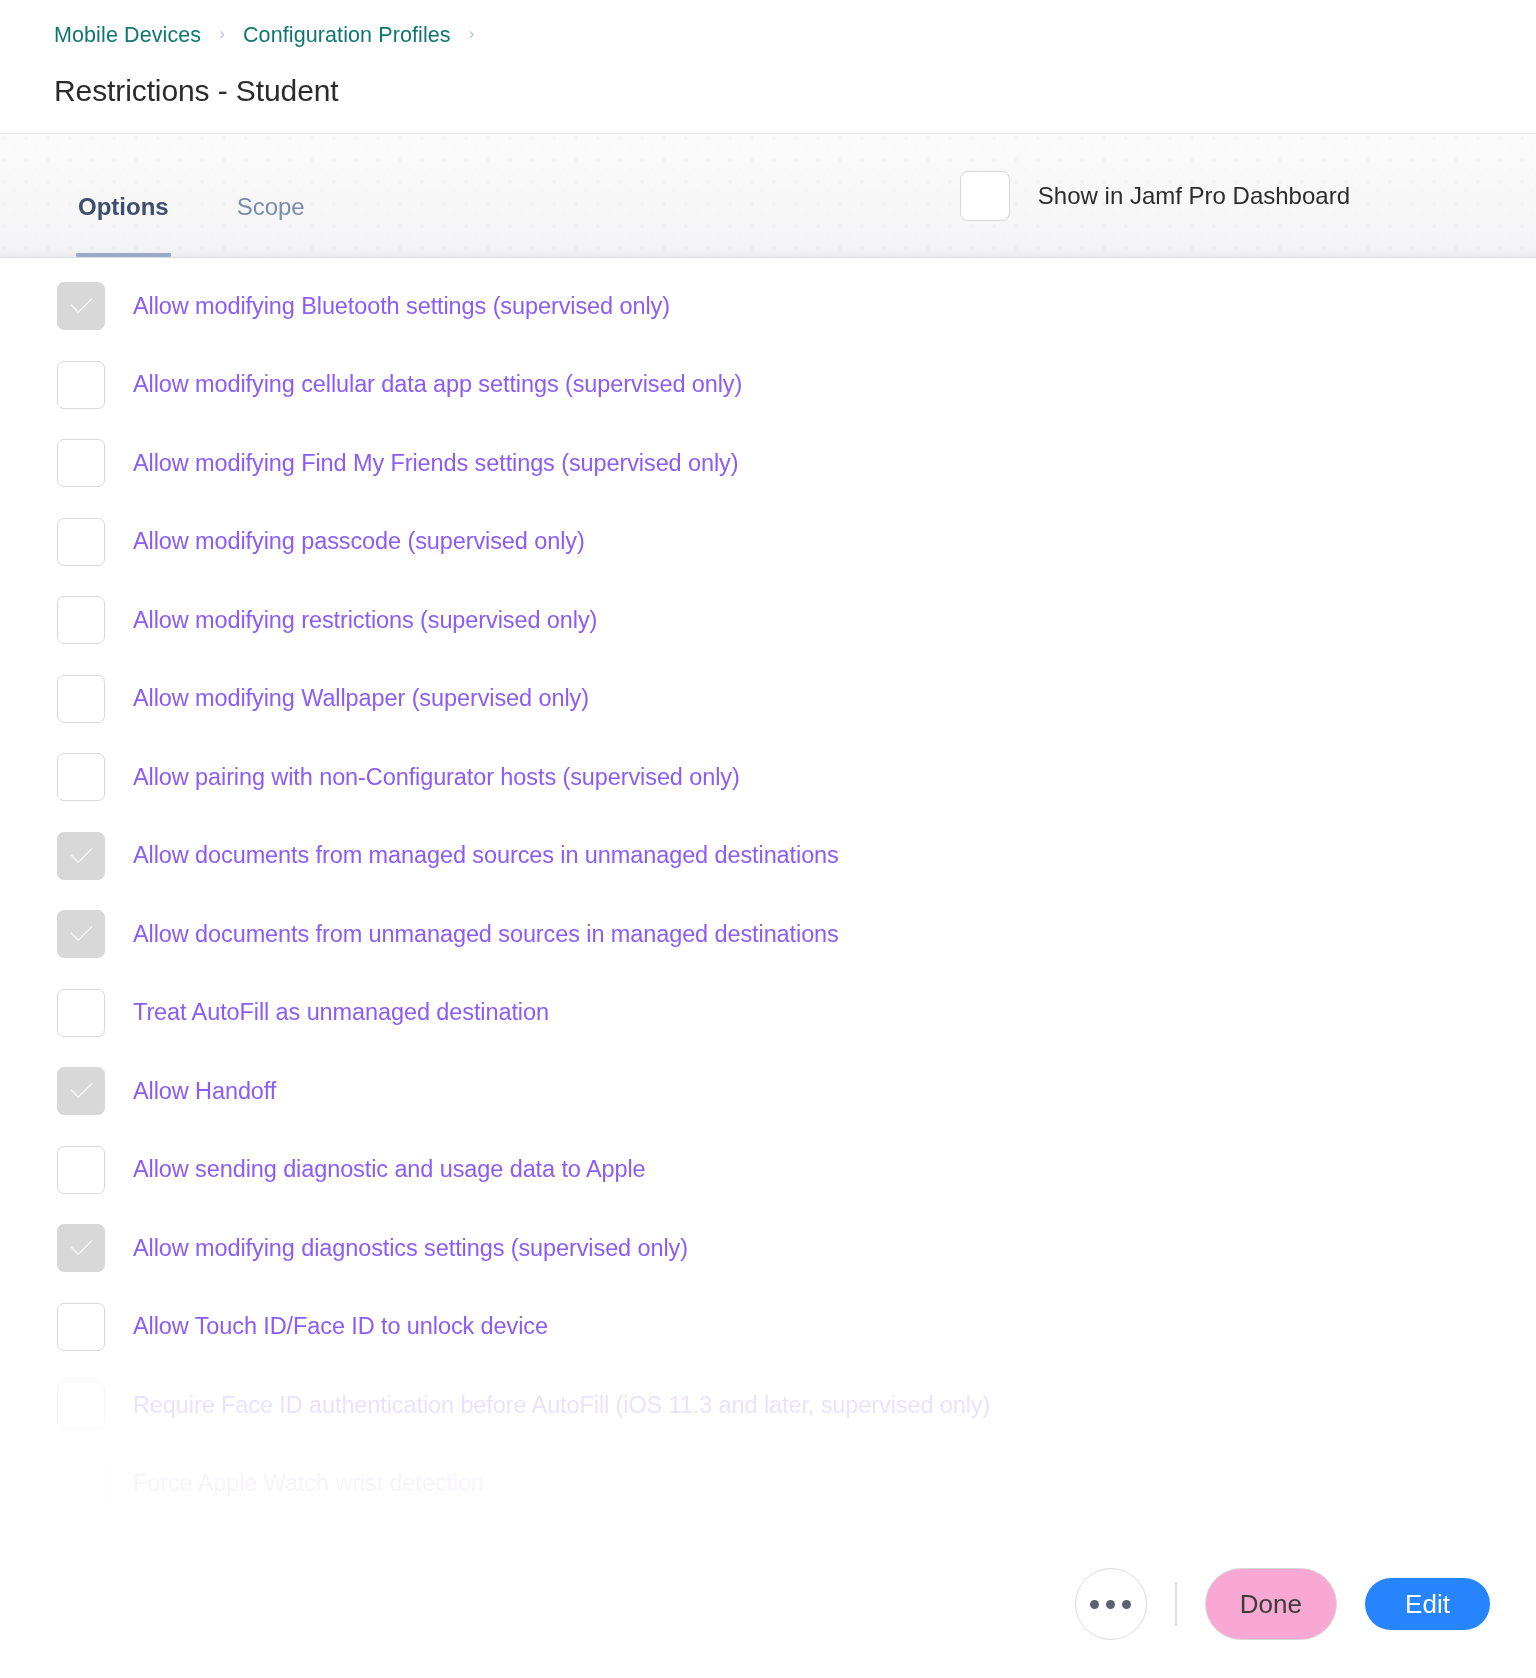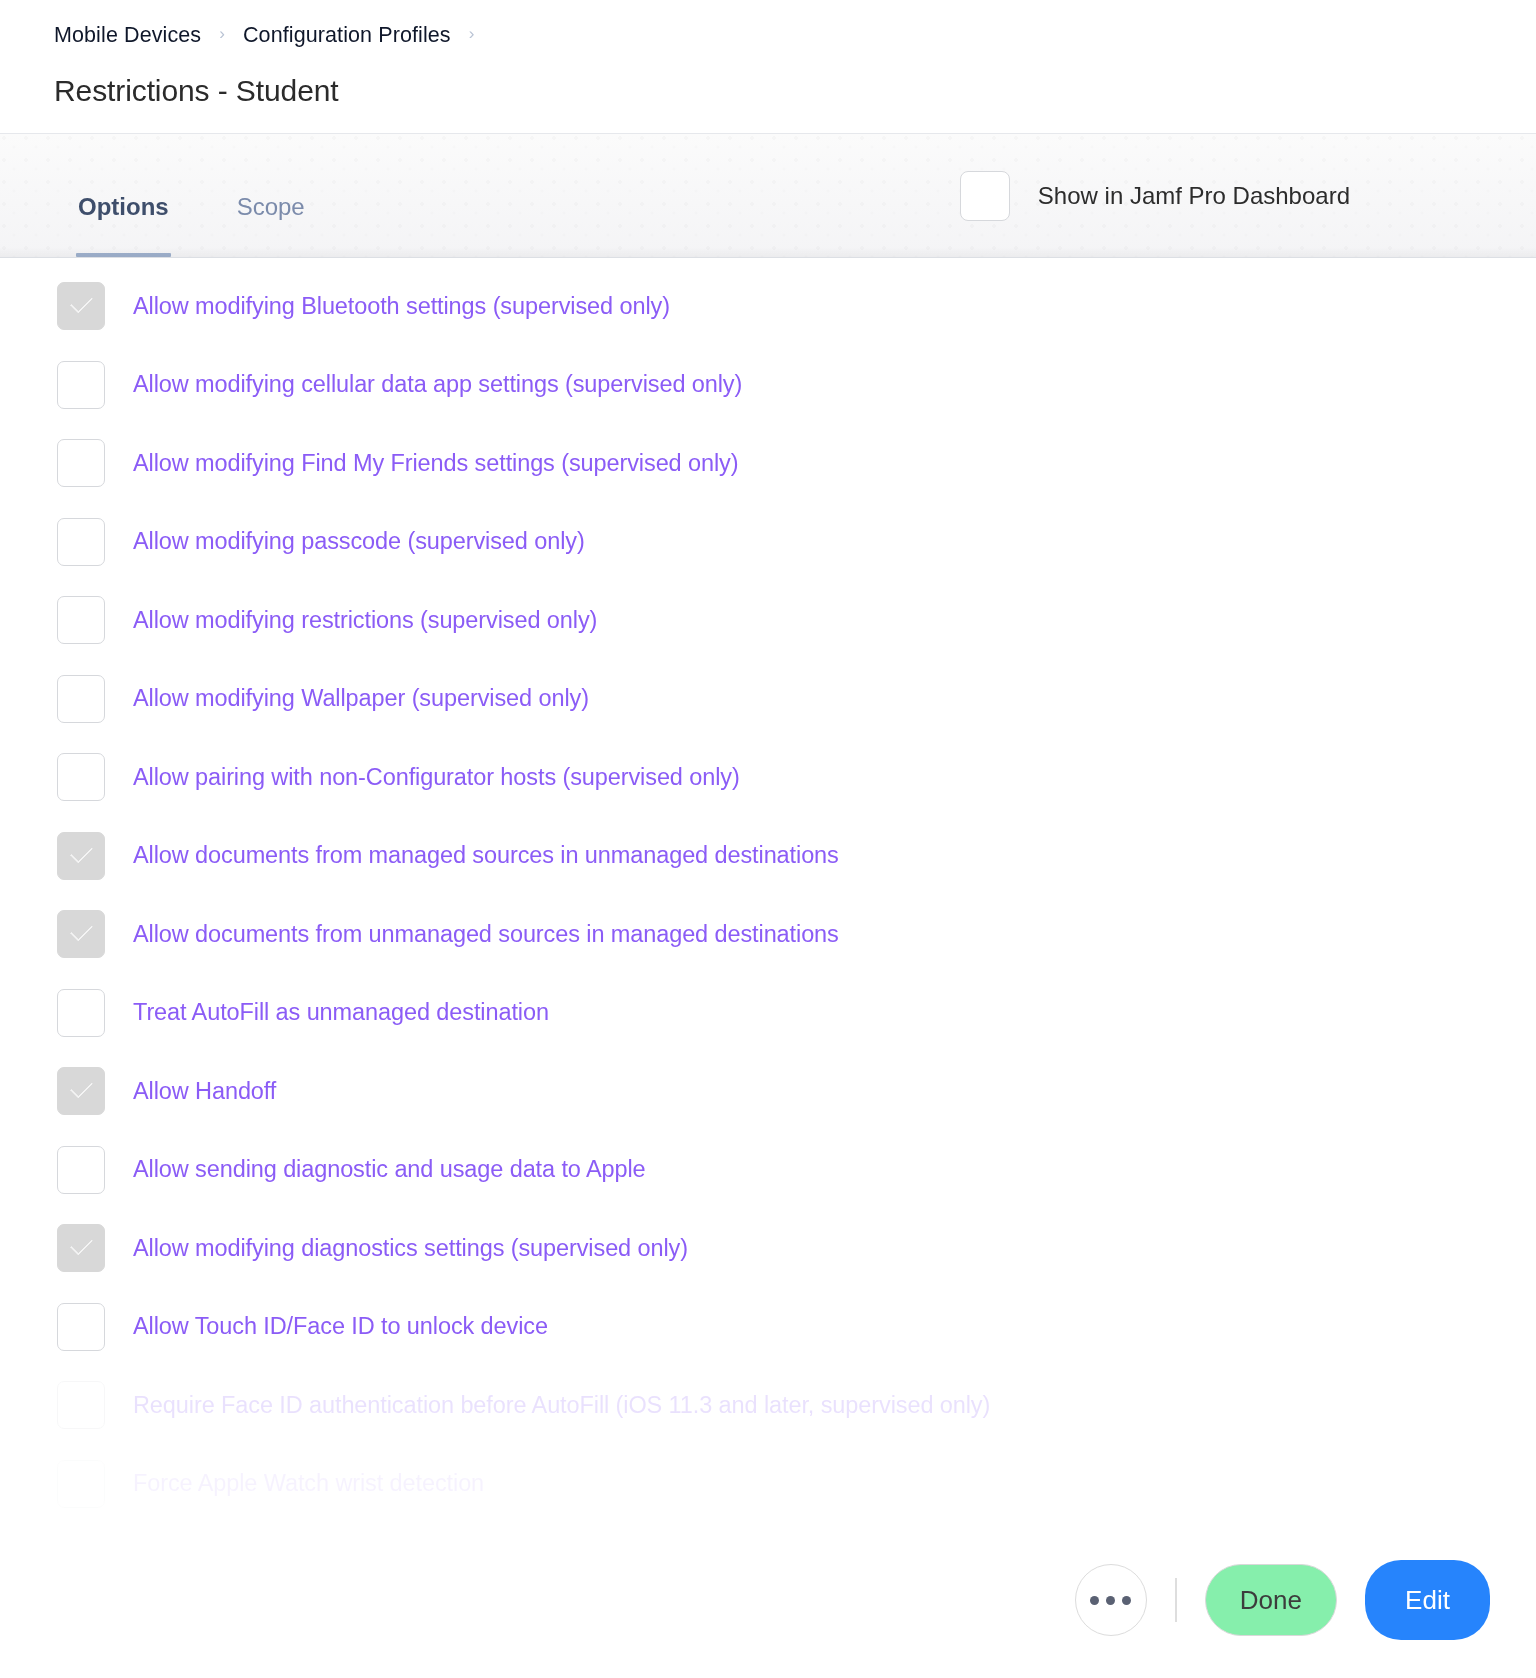--- a/index.html
+++ b/index.html
@@ -24,21 +24,21 @@
     z-index: 5;
   }
   .breadcrumb {
     display: flex;
     align-items: center;
     height: 38px;
     font-size: 21.5px;
     color: #8b9ab5;
     letter-spacing: 0.1px;
   }
-  .breadcrumb .crumb { color: #0f172a; cursor: pointer; white-space: nowrap; }
+  .breadcrumb .crumb { color: #0f766e; cursor: pointer; white-space: nowrap; }
   .breadcrumb .sep {
     display: inline-block;
     margin: 0 18px;
     color: #b9c3d4;
     font-size: 17px;
     transform: translateY(-1px);
   }
   .page-title {
     font-size: 30px;
     color: #2b2b2b;
@@ -206,31 +206,31 @@
     width: 2px;
     height: 44px;
     background: #dedede;
     margin: 0 28px;
     flex: 0 0 auto;
   }
   .btn-done {
     min-width: 125px;
     height: 72px;
     border-radius: 36px;
-    background: #86efac;
+    background: #f9a8d4;
     border: 1.5px solid #d9d9d9;
     color: #3c3c3c;
     font-size: 26px;
     font-family: inherit;
     cursor: pointer;
     padding: 0 34px;
   }
   .btn-edit {
     min-width: 125px;
-    height: 80px;
+    height: 52px;
     border-radius: 36px;
     background: #2684fc;
     border: none;
     color: #ffffff;
     font-size: 26px;
     font-family: inherit;
     cursor: pointer;
     padding: 0 36px;
     margin-left: 28px;
   }

